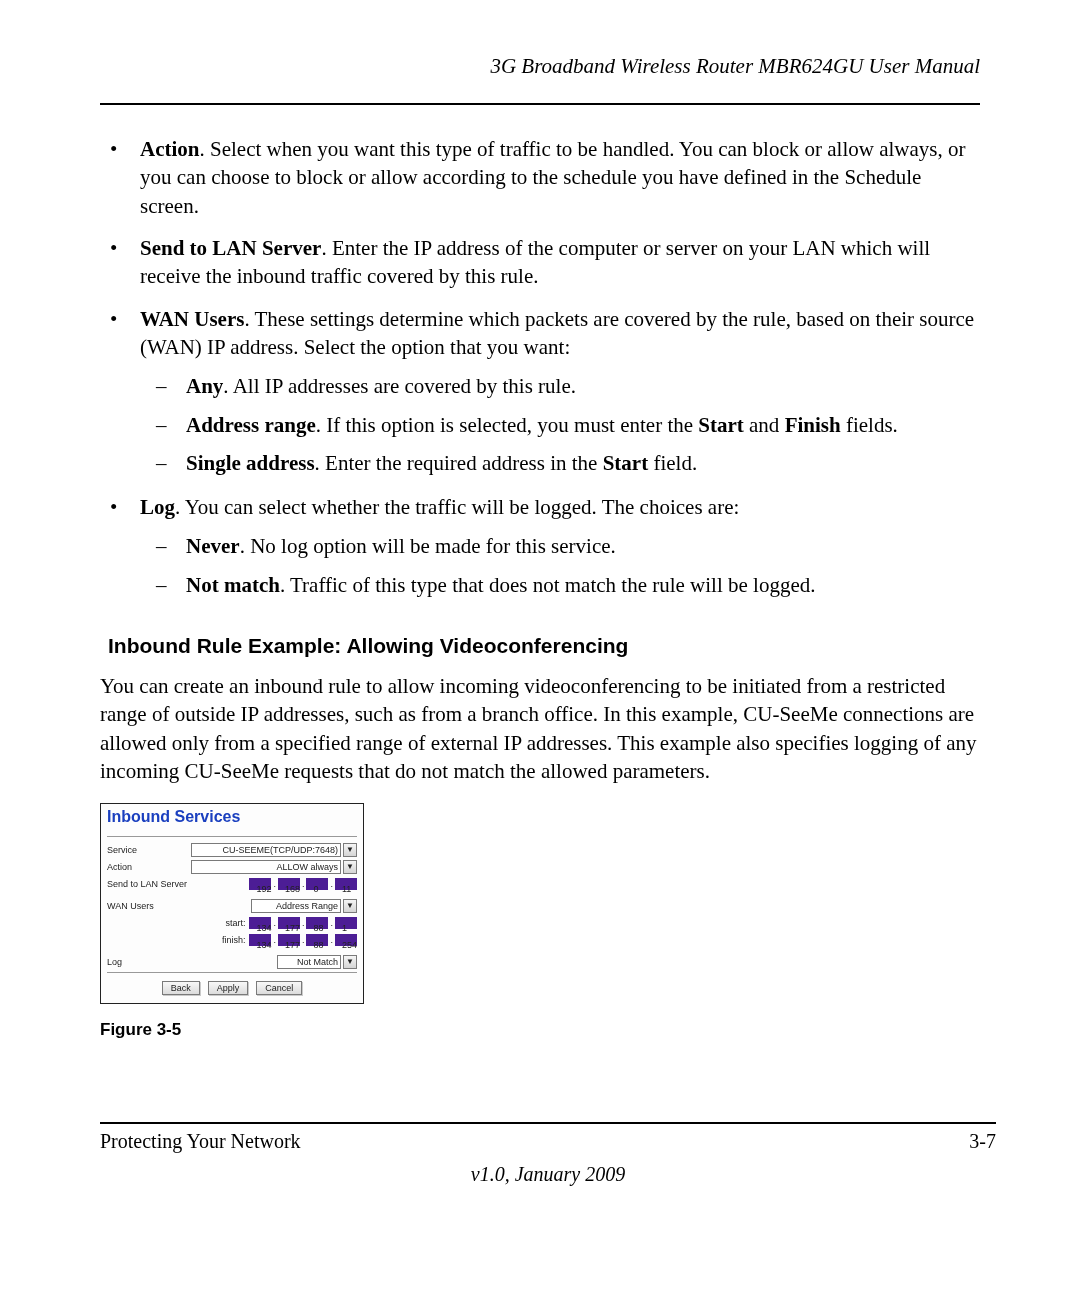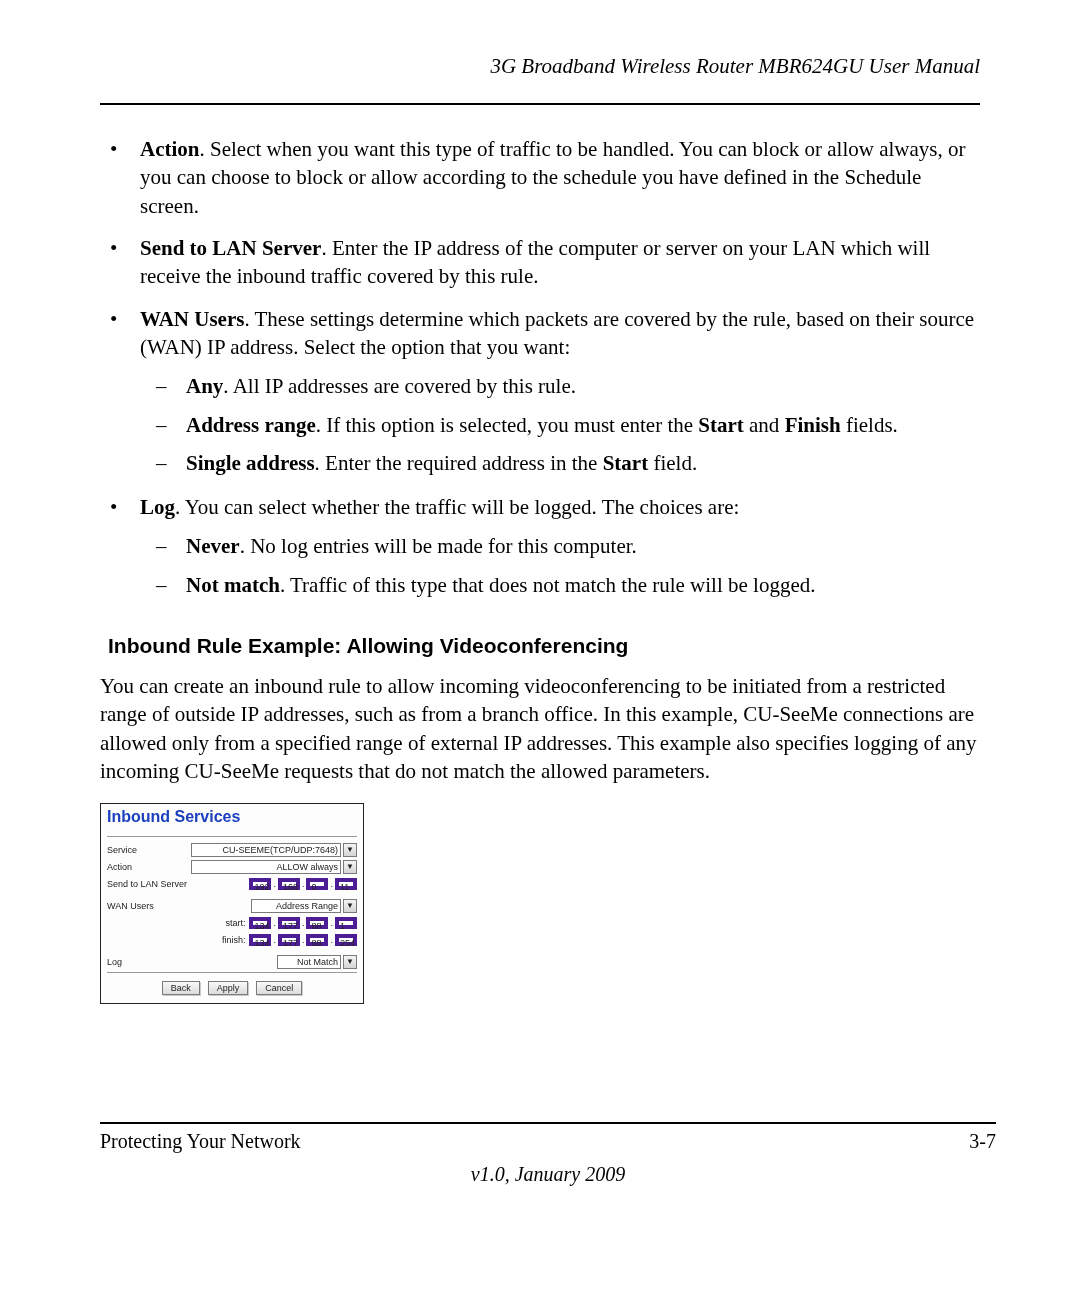--- a/index.html
+++ b/index.html
@@ -134,21 +134,21 @@
     width: 12px; height: 12px;
     border: 1px solid #7a7a7a;
     background: linear-gradient(#f5f5f5,#d5d5d5);
     display: inline-flex; align-items: center; justify-content: center;
     font-size: 8px; line-height: 1;
   }
   .ipgrp { display:flex; gap:2px; align-items:center; }
   .ipgrp .dot { font-size:9px; }
   .ipbox {
     width: 22px; height: 12px;
-    border: 4px solid #4c1d95;
+    border: 6px solid #4c1d95;
     background: #fff;
     font-size: 9px;
     text-align: left;
     padding: 0 1px;
     box-sizing: border-box;
   }
   .mini-label { font-size:9px; margin-right:2px; }
   .btnrow {
     display:flex; justify-content:center; gap:8px;
     margin-top:8px;
@@ -216,21 +216,21 @@
         </li>
         <li>
           <span class="b">Single address</span><span>. Enter the required address in the </span><span class="b">Start</span><span> field.</span>
         </li>
       </ul>
     </li>
 
     <li>
       <span class="b">Log</span><span>. You can select whether the traffic will be logged. The choices are:</span>
       <ul class="sub">
-        <li><span class="b">Never</span><span>. No log entries will be made for this computer.</span></li>
+        <li><span class="b">Never</span><span>. No log option will be made for this service.</span></li>
         <li><span class="b">Not match</span><span>. Traffic of this type that does not match the rule will be logged.</span></li>
       </ul>
     </li>
 
   </ul>
 
   <div class="section-head">Inbound Rule Example: Allowing Videoconferencing</div>
   <div class="para">You can create an inbound rule to allow incoming videoconferencing to be initiated from a restricted range of outside IP addresses, such as from a branch office. In this example, CU-SeeMe connections are allowed only from a specified range of external IP addresses. This example also specifies logging of any incoming CU-SeeMe requests that do not match the allowed parameters.</div>
 
   <div class="shot">
@@ -326,20 +326,21 @@
 
     <hr class="shot-hr">
 
     <div class="btnrow">
       <div class="btn">Back</div>
       <div class="btn">Apply</div>
       <div class="btn">Cancel</div>
     </div>
   </div>
 
+  <div class="fig-caption">Figure 3-5</div>
 
   <div class="footer">
     <hr class="footer-rule">
     <div class="footer-line">
       <span>Protecting Your Network</span>
       <span>3-7</span>
     </div>
     <div class="footer-sub">v1.0, January 2009</div>
   </div>
 

